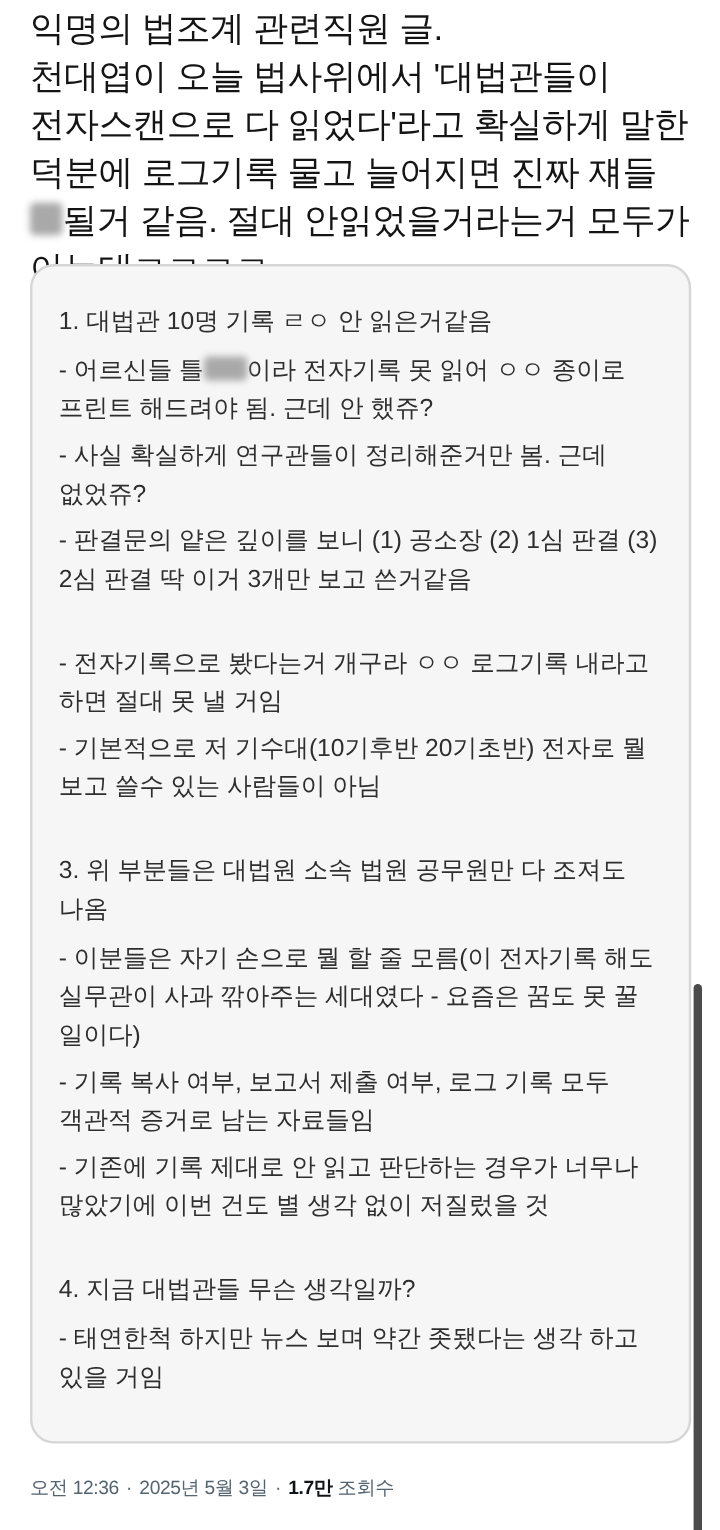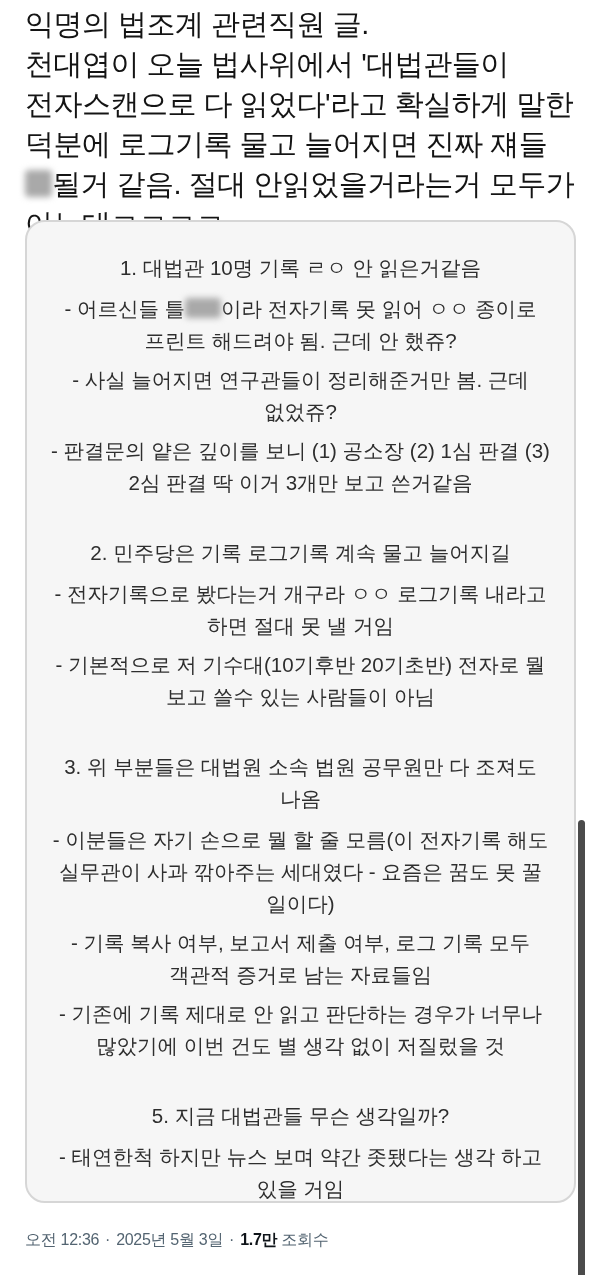--- a/index.html
+++ b/index.html
@@ -52,21 +52,21 @@
     border-radius: 20px;
     padding: 30px 22px 20px 22px;
     overflow: hidden;
     color: #2e2e2e;
     font-size: 20.5px;
     line-height: 32px;
     word-break: keep-all;
   }
   .section { margin-bottom: 38px; }
   .section:last-child { margin-bottom: 0; }
-  .section p { margin: 0 0 7px 0; text-align: center; }
+  .section p { margin: 0 0 7px 0; }
   .section p.title { margin-bottom: 9px; }
   
   .scrollbar-thumb {
     position: absolute;
     left: 578px;
     top: 820px;
     width: 7px;
     height: 460px;
     background: #4b4b4b;
     border-radius: 4px;
@@ -96,39 +96,38 @@
   <div class="tweet-text">
     <p>익명의 법조계 관련직원 글.</p>
     <p><span>천대엽이 오늘 법사위에서 '대법관들이 전자스캔으로 다 읽었다'라고 확실하게 말한 덕분에 로그기록 물고 늘어지면 진짜 쟤들 </span><span class="censor censor-lg"></span><span>될거 같음. 절대 안읽었을거라는거 모두가 아는데ㅋㅋㅋㅋ</span></p>
   </div>
 
   <div class="quote-box">
 
     <div class="section">
       <p class="title">1. 대법관 10명 기록 ㄹㅇ 안 읽은거같음</p>
       <p><span>- 어르신들 틀</span><span class="censor censor-md"></span><span>이라 전자기록 못 읽어 ㅇㅇ 종이로 프린트 해드려야 됨. 근데 안 했쥬?</span></p>
-      <p>- 사실 늘어지면 연구관들이 정리해준거만 봄. 근데 없었쥬?</p>
+      <p>- 사실 확실하게 연구관들이 정리해준거만 봄. 근데 없었쥬?</p>
       <p>- 판결문의 얕은 깊이를 보니 (1) 공소장 (2) 1심 판결 (3) 2심 판결 딱 이거 3개만 보고 쓴거같음</p>
     </div>
 
     <div class="section">
-      <p class="title">2. 민주당은 기록 로그기록 계속 물고 늘어지길</p>
       <p>- 전자기록으로 봤다는거 개구라 ㅇㅇ 로그기록 내라고 하면 절대 못 낼 거임</p>
       <p>- 기본적으로 저 기수대(10기후반 20기초반) 전자로 뭘 보고 쓸수 있는 사람들이 아님</p>
     </div>
 
     <div class="section">
       <p class="title">3. 위 부분들은 대법원 소속 법원 공무원만 다 조져도 나옴</p>
       <p>- 이분들은 자기 손으로 뭘 할 줄 모름(이 전자기록 해도 실무관이 사과 깎아주는 세대였다 - 요즘은 꿈도 못 꿀 일이다)</p>
       <p>- 기록 복사 여부, 보고서 제출 여부, 로그 기록 모두 객관적 증거로 남는 자료들임</p>
       <p>- 기존에 기록 제대로 안 읽고 판단하는 경우가 너무나 많았기에 이번 건도 별 생각 없이 저질렀을 것</p>
     </div>
 
     <div class="section">
-      <p class="title">5. 지금 대법관들 무슨 생각일까?</p>
+      <p class="title">4. 지금 대법관들 무슨 생각일까?</p>
       <p>- 태연한척 하지만 뉴스 보며 약간 좃됐다는 생각 하고 있을 거임</p>
 
     </div>
 
   </div>
 
   <div class="scrollbar-thumb"></div>
 
   <div class="post-meta">
     <span>오전 12:36</span><span class="sep">·</span><span>2025년 5월 3일</span><span class="sep">·</span><span class="views-count">1.7만</span>&nbsp;<span>조회수</span>

